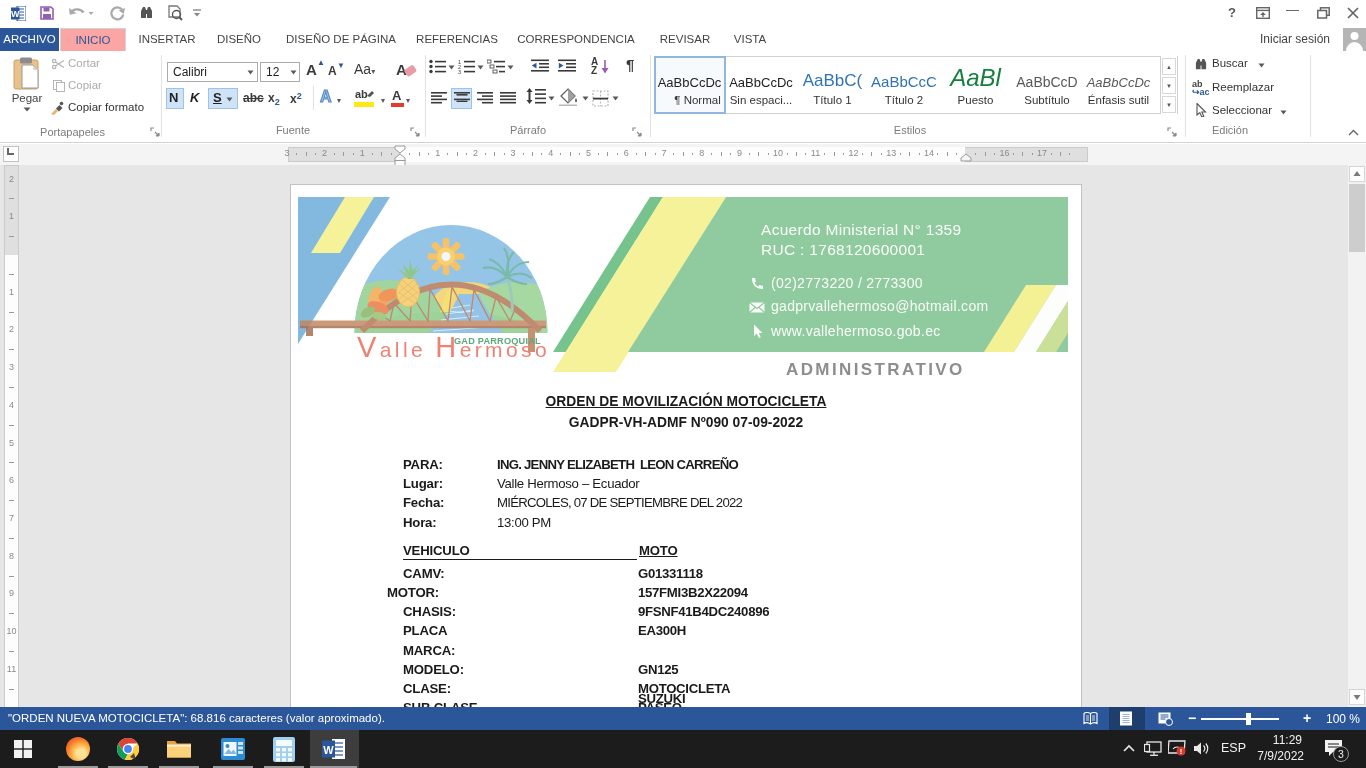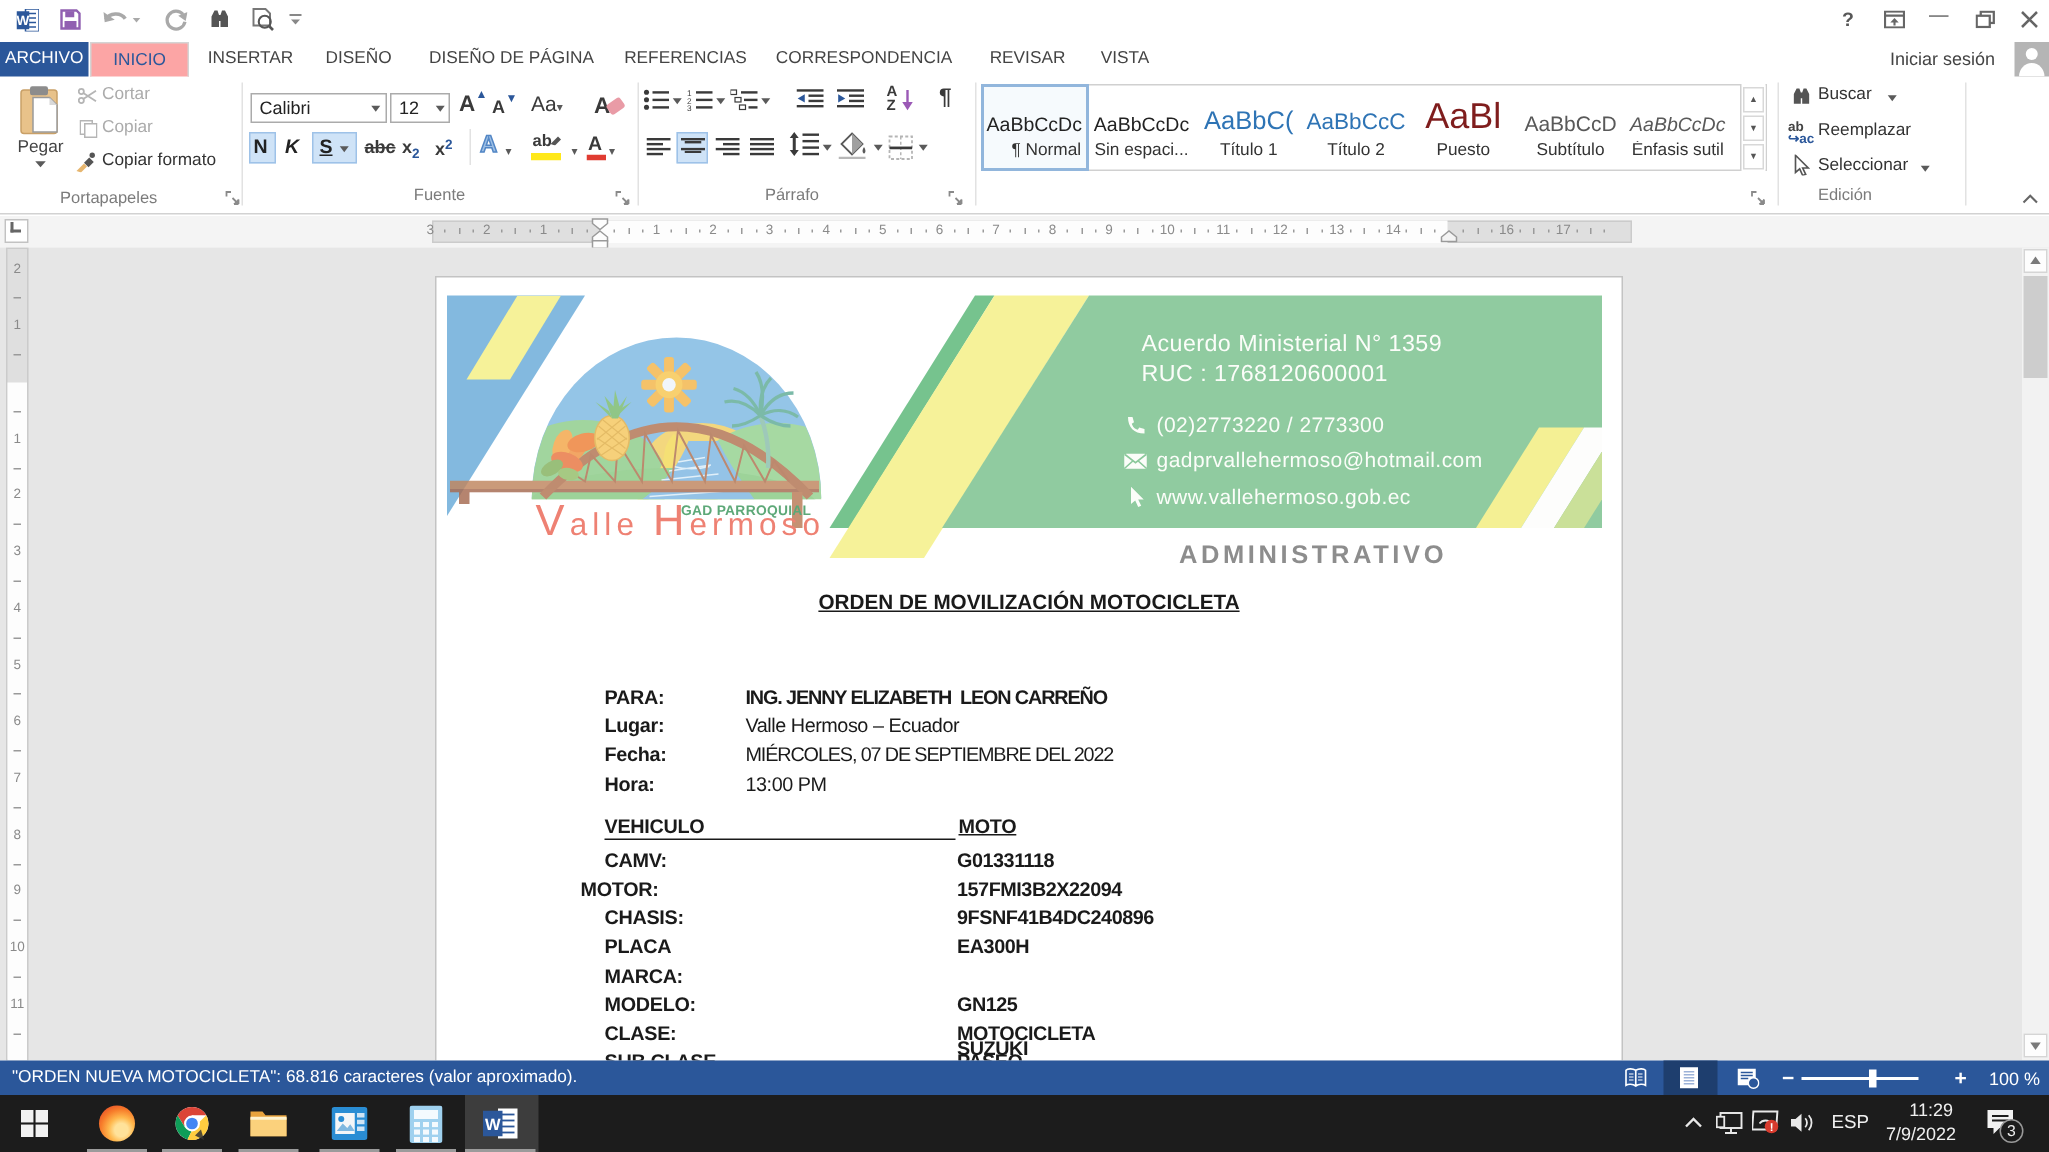--- a/index.html
+++ b/index.html
@@ -283,31 +283,32 @@
 <div class="ab" style="left:654px;top:56px;width:524px;height:58px;border:1px solid #d0d0d0;background:#fff;"></div>
 <div class="ab" style="left:654px;top:56px;width:72px;height:58px;border:2px solid #92b6dc;background:#f6fafd;"></div>
 <div class="ab" style="left:654px;top:75px;width:71px;text-align:center;font-size:13px;color:#222;white-space:nowrap;overflow:hidden;">AaBbCcDc</div>
 <div class="ab" style="left:654px;top:94px;width:87px;text-align:center;font-size:11.5px;color:#333;white-space:nowrap;overflow:hidden;">¶ Normal</div>
 <div class="ab" style="left:725.5px;top:75px;width:71px;text-align:center;font-size:13px;color:#222;white-space:nowrap;overflow:hidden;">AaBbCcDc</div>
 <div class="ab" style="left:725.5px;top:94px;width:71px;text-align:center;font-size:11.5px;color:#333;white-space:nowrap;overflow:hidden;">Sin espaci...</div>
 <div class="ab" style="left:797.0px;top:71px;width:71px;text-align:center;font-size:17px;color:#2e74b5;white-space:nowrap;overflow:hidden;">AaBbC(</div>
 <div class="ab" style="left:797.0px;top:94px;width:71px;text-align:center;font-size:11.5px;color:#333;white-space:nowrap;overflow:hidden;">Título 1</div>
 <div class="ab" style="left:868.5px;top:73px;width:71px;text-align:center;font-size:15px;color:#2e74b5;white-space:nowrap;overflow:hidden;">AaBbCcC</div>
 <div class="ab" style="left:868.5px;top:94px;width:71px;text-align:center;font-size:11.5px;color:#333;white-space:nowrap;overflow:hidden;">Título 2</div>
-<div class="ab" style="left:940.0px;top:64px;width:71px;text-align:center;font-size:24px;color:#7f1d1d;white-space:nowrap;overflow:hidden;">AaBl</div>
+<div class="ab" style="left:940.0px;top:64px;width:71px;text-align:center;font-size:24px;color:#15803d;white-space:nowrap;overflow:hidden;font-style:italic;">AaBl</div>
 <div class="ab" style="left:940.0px;top:94px;width:71px;text-align:center;font-size:11.5px;color:#333;white-space:nowrap;overflow:hidden;">Puesto</div>
 <div class="ab" style="left:1011.5px;top:74px;width:71px;text-align:center;font-size:14px;color:#595959;white-space:nowrap;overflow:hidden;">AaBbCcD</div>
 <div class="ab" style="left:1011.5px;top:94px;width:71px;text-align:center;font-size:11.5px;color:#333;white-space:nowrap;overflow:hidden;">Subtítulo</div>
 <div class="ab" style="left:1083.0px;top:75px;width:71px;text-align:center;font-size:13px;color:#595959;font-style:italic;white-space:nowrap;overflow:hidden;">AaBbCcDc</div>
 <div class="ab" style="left:1083.0px;top:94px;width:71px;text-align:center;font-size:11.5px;color:#333;white-space:nowrap;overflow:hidden;">Énfasis sutil</div>
 <div class="ab" style="left:1160px;top:56px;width:17px;height:58px;border-left:1px solid #d0d0d0;background:#fff;"></div>
 <div class="ab" style="left:1162px;top:58px;width:14px;height:17px;border:1px solid #d8d8d8;background:#fff;font-size:6px;color:#555;text-align:center;line-height:16px;">▲</div>
 <div class="ab" style="left:1162px;top:77px;width:14px;height:17px;border:1px solid #d8d8d8;background:#fff;font-size:6px;color:#555;text-align:center;line-height:16px;">▼</div>
 <div class="ab" style="left:1162px;top:96px;width:14px;height:17px;border:1px solid #d8d8d8;background:#fff;font-size:6px;color:#555;text-align:center;line-height:16px;">▼</div>
 <div class="ab" style="left:1161px;top:98px;width:15px;height:2px;"></div>
+<div class="ab" style="left:700px;top:124px;width:420px;text-align:center;color:#7b7b7b;font-size:11px;">Estilos</div>
 <svg class="ab" style="left:1194px;top:58px" width="14" height="13" viewBox="0 0 15 14">
       <path d="M2 5 L4 1 h2 l1 3 h1 l1-3 h2 l2 4 v7 h-5 v-4 h-1 v4 H2 z" fill="#555"></path>
     </svg>
 <div class="ab" style="left:1212px;top:57px;color:#333;">Buscar</div>
 <svg class="ab" style="left:1258px;top:63px" width="7" height="5" viewBox="0 0 7 5">
       <path d="M0.5 0.5 h6 l-3 4 z" fill="#5a5a5a"></path>
     </svg>
 <div class="ab" style="left:1192px;top:80px;font-size:9px;font-weight:bold;color:#444;line-height:8px;">ab<br><span style="color:#2b579a;">↪ac</span></div>
 <div class="ab" style="left:1212px;top:81px;color:#333;">Reemplazar</div>
 <svg class="ab" style="left:1196px;top:103px" width="11" height="14" viewBox="0 0 11 14">
@@ -575,20 +576,21 @@
     </svg>
 <svg class="ab" style="left:749px;top:136.5px" width="16" height="11" viewBox="0 0 16 11">
       <rect x="0.5" y="0.5" width="15" height="10" rx="1.5" fill="#fbfdf9"></rect>
       <path d="M1 1 L8 6.5 L15 1 M1 10 L6 5.5 M15 10 L10 5.5" stroke="#8bc99b" stroke-width="1.1" fill="none"></path>
     </svg>
 <svg class="ab" style="left:753px;top:158.5px" width="11" height="14" viewBox="0 0 11 14">
       <path d="M1 0.5 L9.5 9 H5.8 L7.8 13.2 L5.8 14 L3.8 9.6 L1 12 Z" fill="#fbfdf9"></path>
     </svg>
 <div class="ab" style="left:786px;top:195px;font-size:17px;font-weight:bold;color:#8d8d8d;letter-spacing:2.4px;">ADMINISTRATIVO</div>
 <div class="ab" style="left:290px;top:228.5px;width:792px;text-align:center;font-size:13.8px;font-weight:bold;color:#1a1a1a;"><span style="text-decoration:underline;">ORDEN DE MOVILIZACIÓN MOTOCICLETA</span></div>
+<div class="ab" style="left:290px;top:250px;width:792px;text-align:center;font-size:13.8px;font-weight:bold;color:#1a1a1a;">GADPR-VH-ADMF Nº090 07-09-2022</div>
 <div class="ab" style="left:403px;top:292.0px;font-size:13.2px;letter-spacing:-0.2px;font-weight:bold;color:#1a1a1a;">PARA:</div>
 <div class="ab" style="left:497px;top:292.0px;font-size:13.2px;letter-spacing:-0.75px;font-weight:bold;color:#1a1a1a;">ING. JENNY ELIZABETH &nbsp;LEON CARREÑO</div>
 <div class="ab" style="left:403px;top:311.2px;font-size:13.2px;letter-spacing:-0.2px;font-weight:bold;color:#1a1a1a;">Lugar:</div>
 <div class="ab" style="left:497px;top:311.2px;font-size:13.2px;letter-spacing:-0.3px;color:#1a1a1a;">Valle Hermoso – Ecuador</div>
 <div class="ab" style="left:403px;top:330.4px;font-size:13.2px;letter-spacing:-0.2px;font-weight:bold;color:#1a1a1a;">Fecha:</div>
 <div class="ab" style="left:497px;top:330.4px;font-size:13.2px;letter-spacing:-0.75px;color:#1a1a1a;">MIÉRCOLES, 07 DE SEPTIEMBRE DEL 2022</div>
 <div class="ab" style="left:403px;top:349.6px;font-size:13.2px;letter-spacing:-0.2px;font-weight:bold;color:#1a1a1a;">Hora:</div>
 <div class="ab" style="left:497px;top:349.6px;font-size:13.2px;letter-spacing:-0.3px;color:#1a1a1a;">13:00 PM</div>
 <div class="ab" style="left:403px;top:378px;width:234px;font-size:13.2px;letter-spacing:-0.2px;font-weight:bold;color:#1a1a1a;border-bottom:1.3px solid #1a1a1a;height:17px;">VEHICULO</div>
 <div class="ab" style="left:639px;top:378px;font-size:13.2px;letter-spacing:-0.2px;font-weight:bold;color:#1a1a1a;text-decoration:underline;">MOTO</div>

